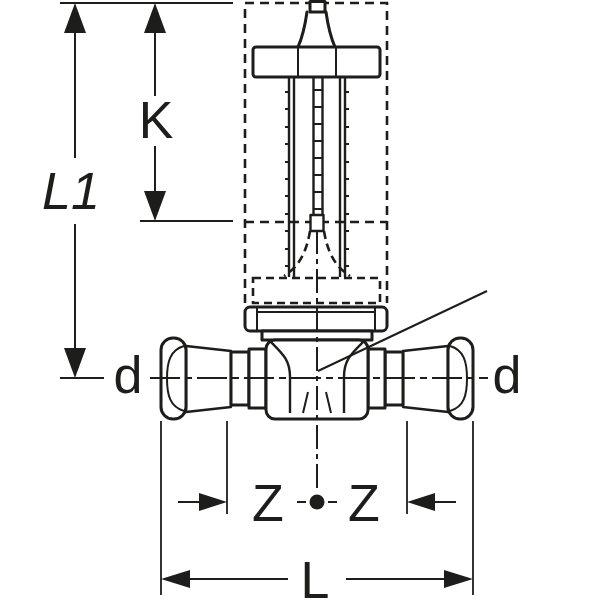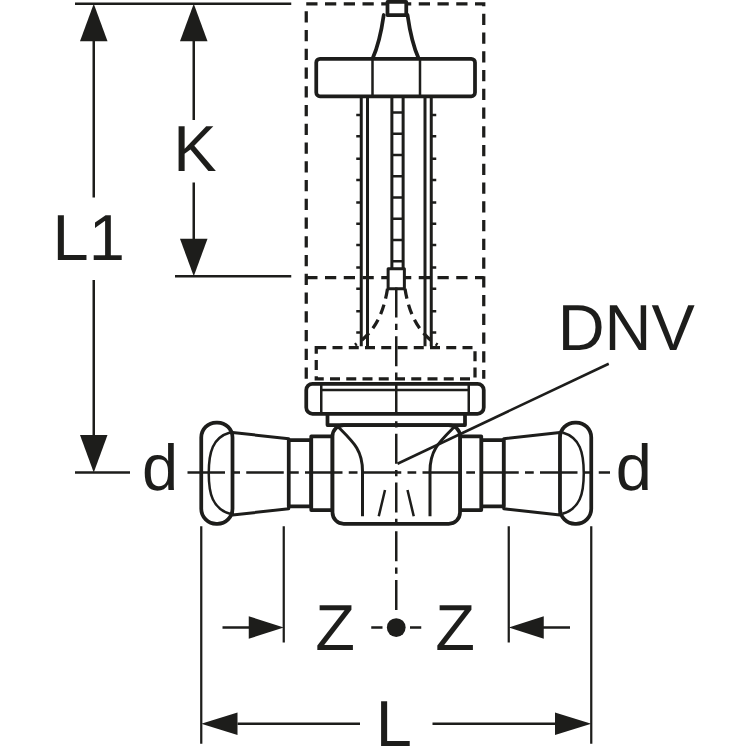--- a/index.html
+++ b/index.html
@@ -134,21 +134,20 @@
     </g>
     <g>
       <path class="s-ext" d="M161 421 V595"></path>
       <path class="s-ext" d="M473 421 V595"></path>
       <path class="s-thin" d="M190 579 H288 M346 579 H444"></path>
       <polygon class="fill-ink" points="161,579 190,570 190,588"></polygon>
       <polygon class="fill-ink" points="473,579 444,570 444,588"></polygon>
     </g>
   </svg>
 
-  <div class="label" style="left:71px;top:191px;">L1</div>
+  <div class="label" style="left:71px;top:191px;font-style:italic;">L1</div>
   <div class="label" style="left:156px;top:120px;">K</div>
-  <div class="label" style="left:501px;top:263px;">DNV</div>
   <div class="label" style="left:128px;top:375px;">d</div>
   <div class="label" style="left:507px;top:375px;">d</div>
   <div class="label" style="left:268px;top:503px;">Z</div>
   <div class="label" style="left:364px;top:503px;">Z</div>
   <div class="label" style="left:315px;top:580px;">L</div>
 </div>
 
 </body></html>

